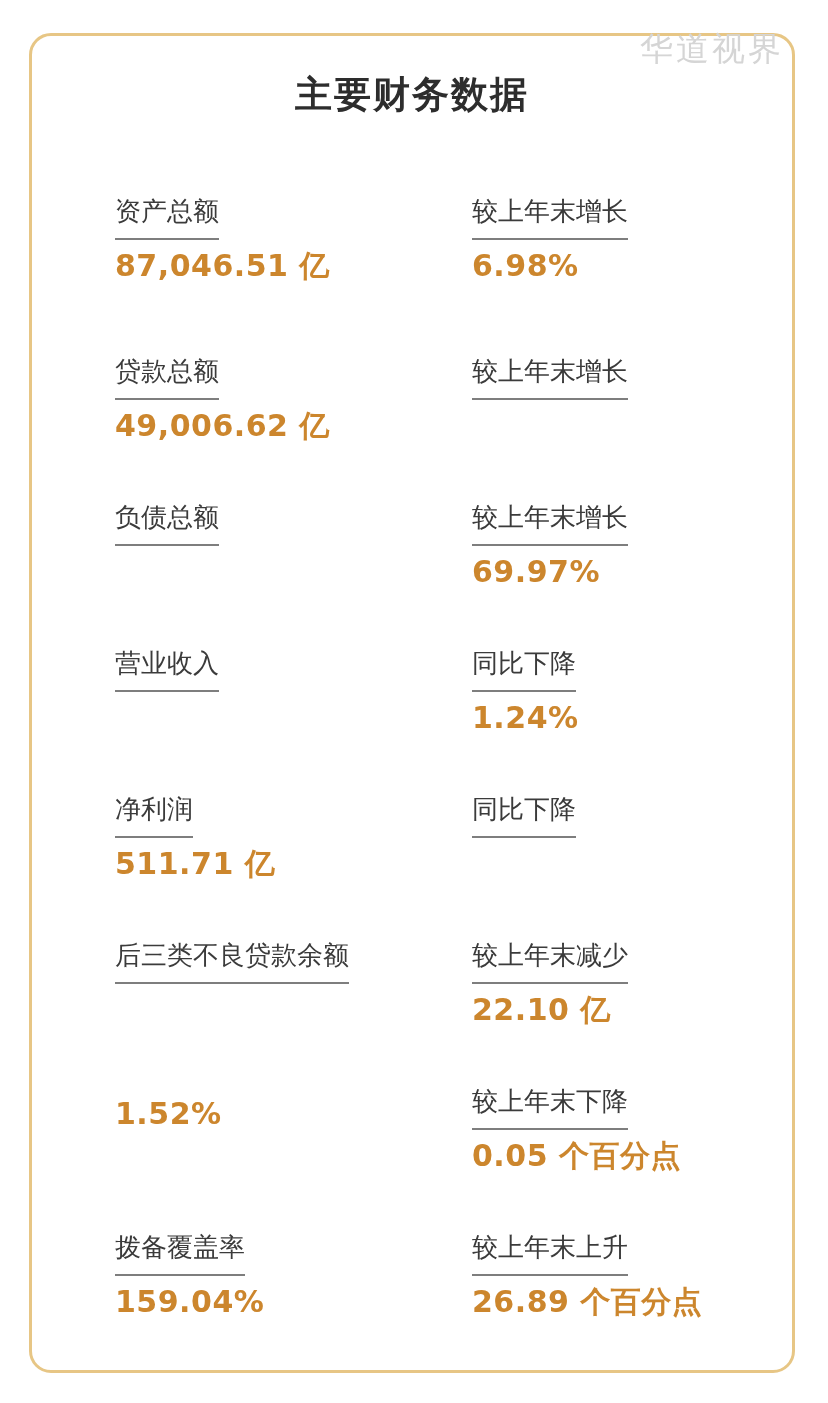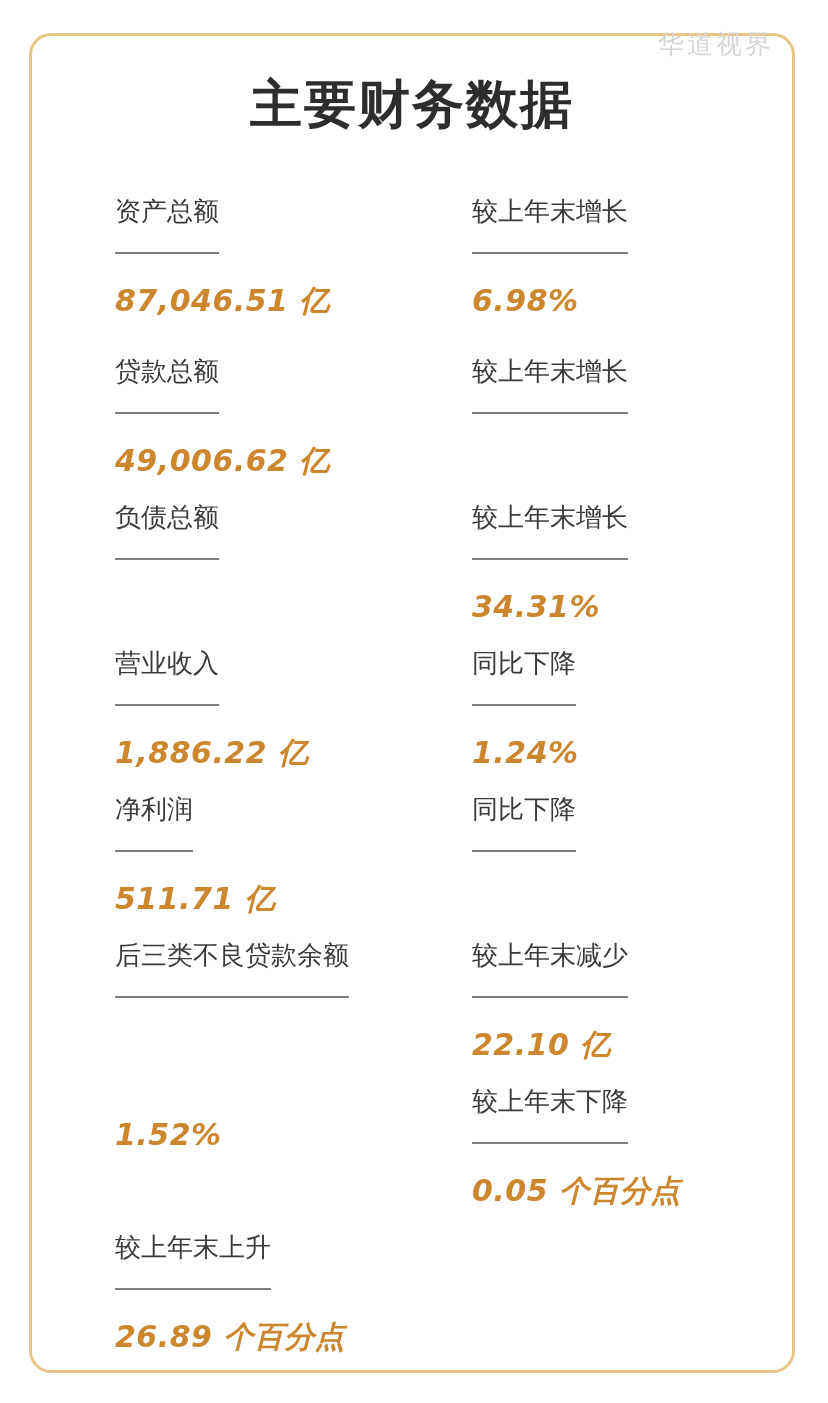--- a/index.html
+++ b/index.html
@@ -22,34 +22,34 @@
     width: 766px;
     height: 1340px;
     box-sizing: border-box;
     border: 3px solid var(--border, #e7c685);
     border-radius: 22px;
     background: #ffffff;
   }
   .watermark {
     position: absolute;
     top: 27px;
-    right: 54px;
-    font-size: 26px;
+    right: 44px;
+    font-size: 33px;
     letter-spacing: 3px;
     color: var(--watermark, #d5d5d5);
     z-index: 3;
     white-space: nowrap;
   }
   .title {
     position: absolute;
     top: 70px;
     left: 29px;
     width: 766px;
     text-align: center;
-    font-size: 52px;
+    font-size: 37px;
     font-weight: bold;
     letter-spacing: 2px;
     color: var(--title, #2d2d2d);
     z-index: 2;
   }
   .rows {
     position: absolute;
     left: 115px;
     top: 198px;
     z-index: 2;
@@ -58,30 +58,29 @@
     display: grid;
     grid-template-columns: 357px auto;
     height: 146px;
   }
   .row:nth-child(1) { height: 160px; }
   .metric-label {
     width: fit-content;
     font-size: 26px;
     line-height: 1.05;
     color: var(--label, #3b3b3b);
-    padding-bottom: 27px;
+    padding-bottom: 13px;
     border-bottom: 2px solid var(--underline, #7e7e7e);
     white-space: nowrap;
   }
   .metric-value {
-    margin-top: 30px;
+    margin-top: 9px;
     font-size: 30px;
     line-height: 1.1;
     font-weight: bold;
-    font-style: italic;
     color: var(--accent, #cc862d);
     letter-spacing: 0.5px;
     white-space: nowrap;
   }
 </style>
 </head>
 <body>
 
 <div class="page">
   <div class="card"></div>
@@ -110,28 +109,27 @@
         <div class="metric-label">较上年末增长</div>
       </div>
     </div>
 
     <div class="row">
       <div class="cell">
         <div class="metric-label">负债总额</div>
       </div>
       <div class="cell">
         <div class="metric-label">较上年末增长</div>
-        <div class="metric-value">34.31%</div>
+        <div class="metric-value">69.97%</div>
       </div>
     </div>
 
     <div class="row">
       <div class="cell">
         <div class="metric-label">营业收入</div>
-        <div class="metric-value">1,886.22 亿</div>
       </div>
       <div class="cell">
         <div class="metric-label">同比下降</div>
         <div class="metric-value">1.24%</div>
       </div>
     </div>
 
     <div class="row">
       <div class="cell">
         <div class="metric-label">净利润</div>
@@ -157,19 +155,23 @@
         <div class="metric-value">1.52%</div>
       </div>
       <div class="cell">
         <div class="metric-label">较上年末下降</div>
         <div class="metric-value">0.05 个百分点</div>
       </div>
     </div>
 
     <div class="row">
       <div class="cell">
+        <div class="metric-label">拨备覆盖率</div>
+        <div class="metric-value">159.04%</div>
+      </div>
+      <div class="cell">
         <div class="metric-label">较上年末上升</div>
         <div class="metric-value">26.89 个百分点</div>
       </div>
     </div>
 
   </div>
 </div>
 
 </body></html>

